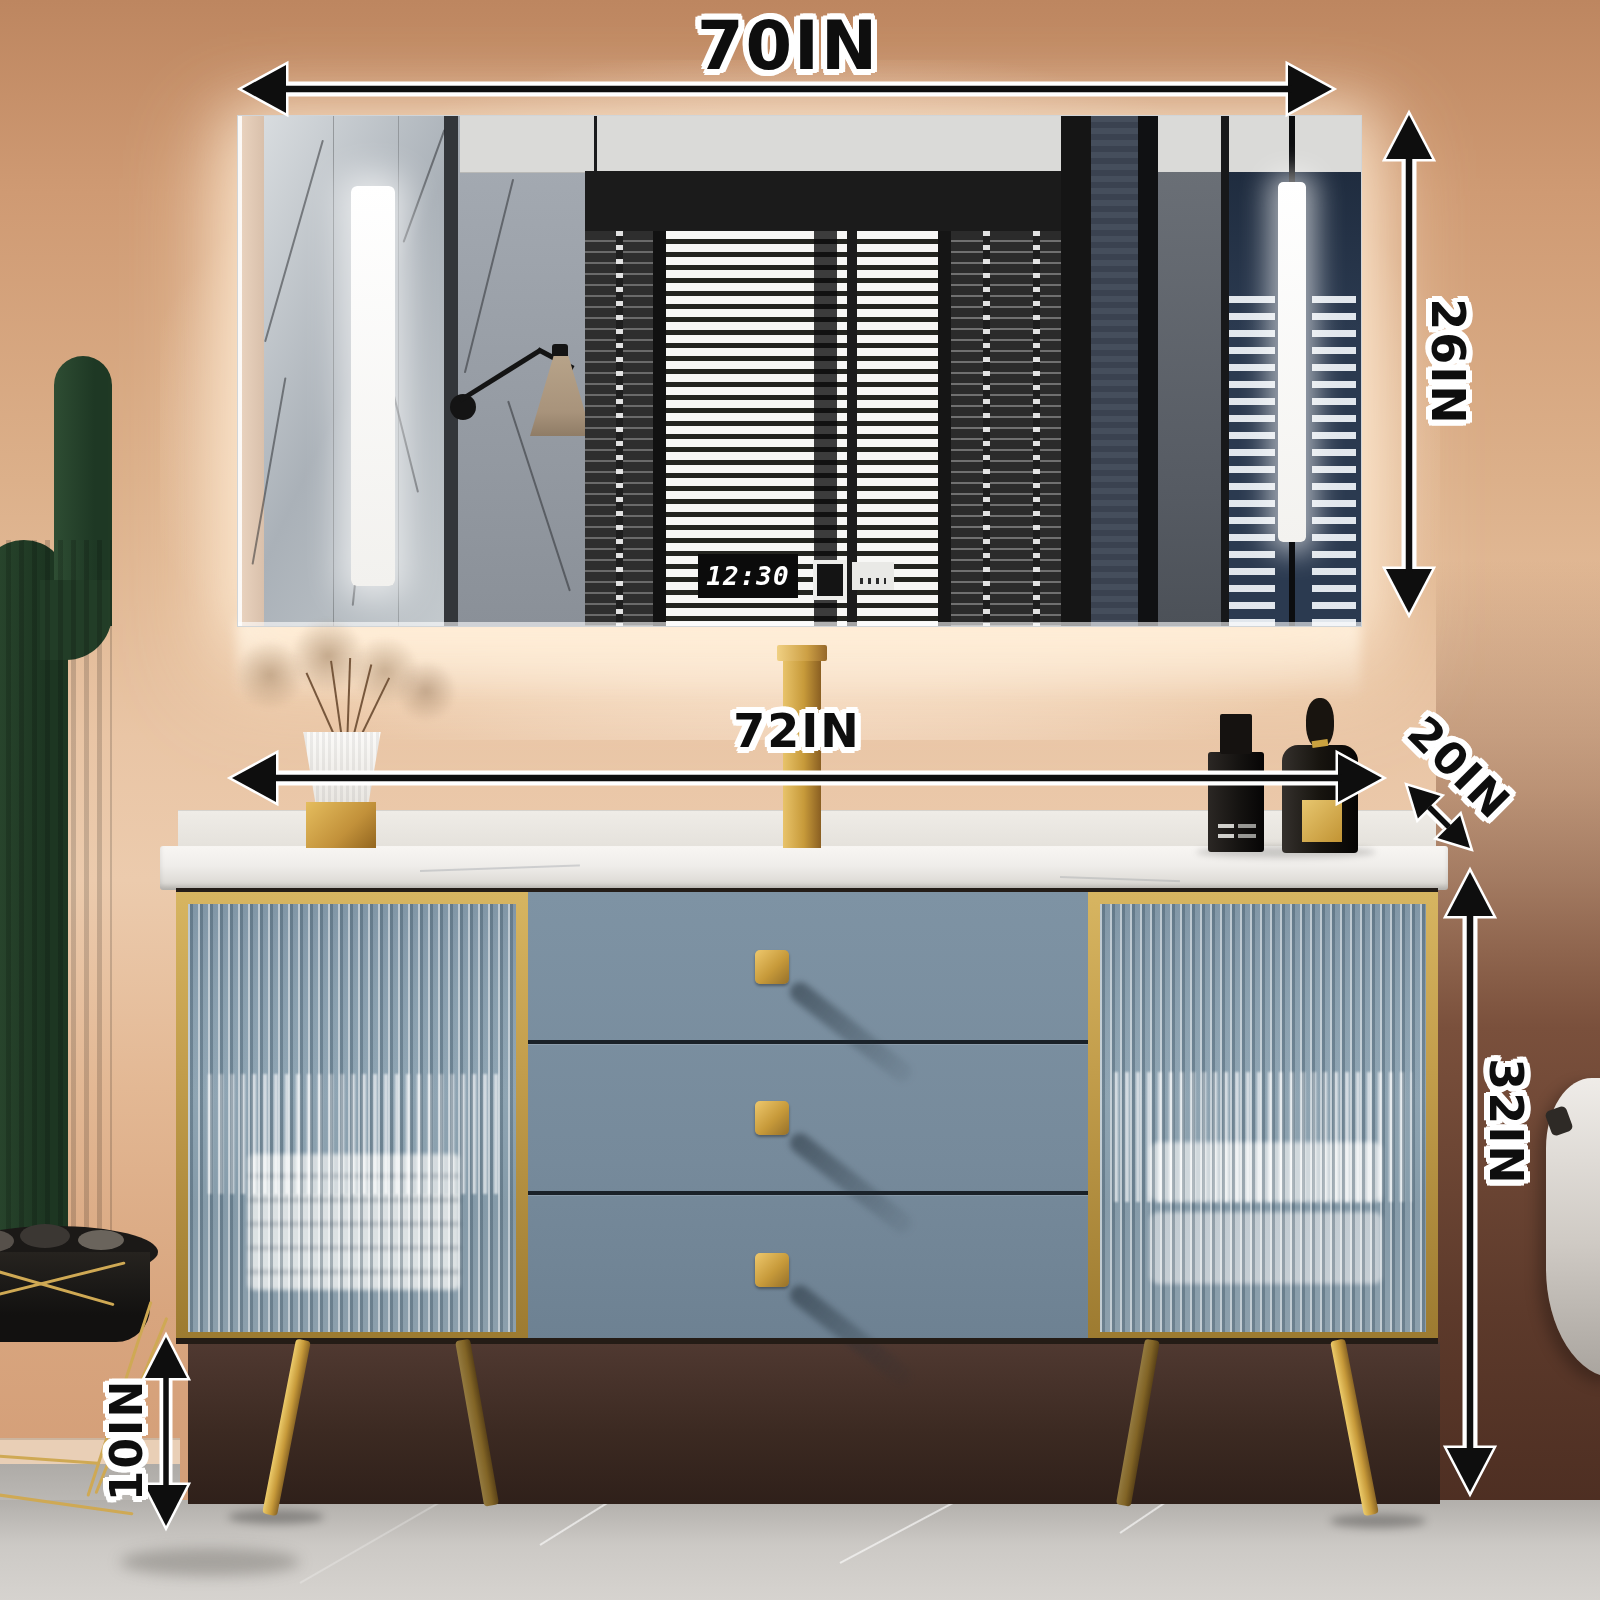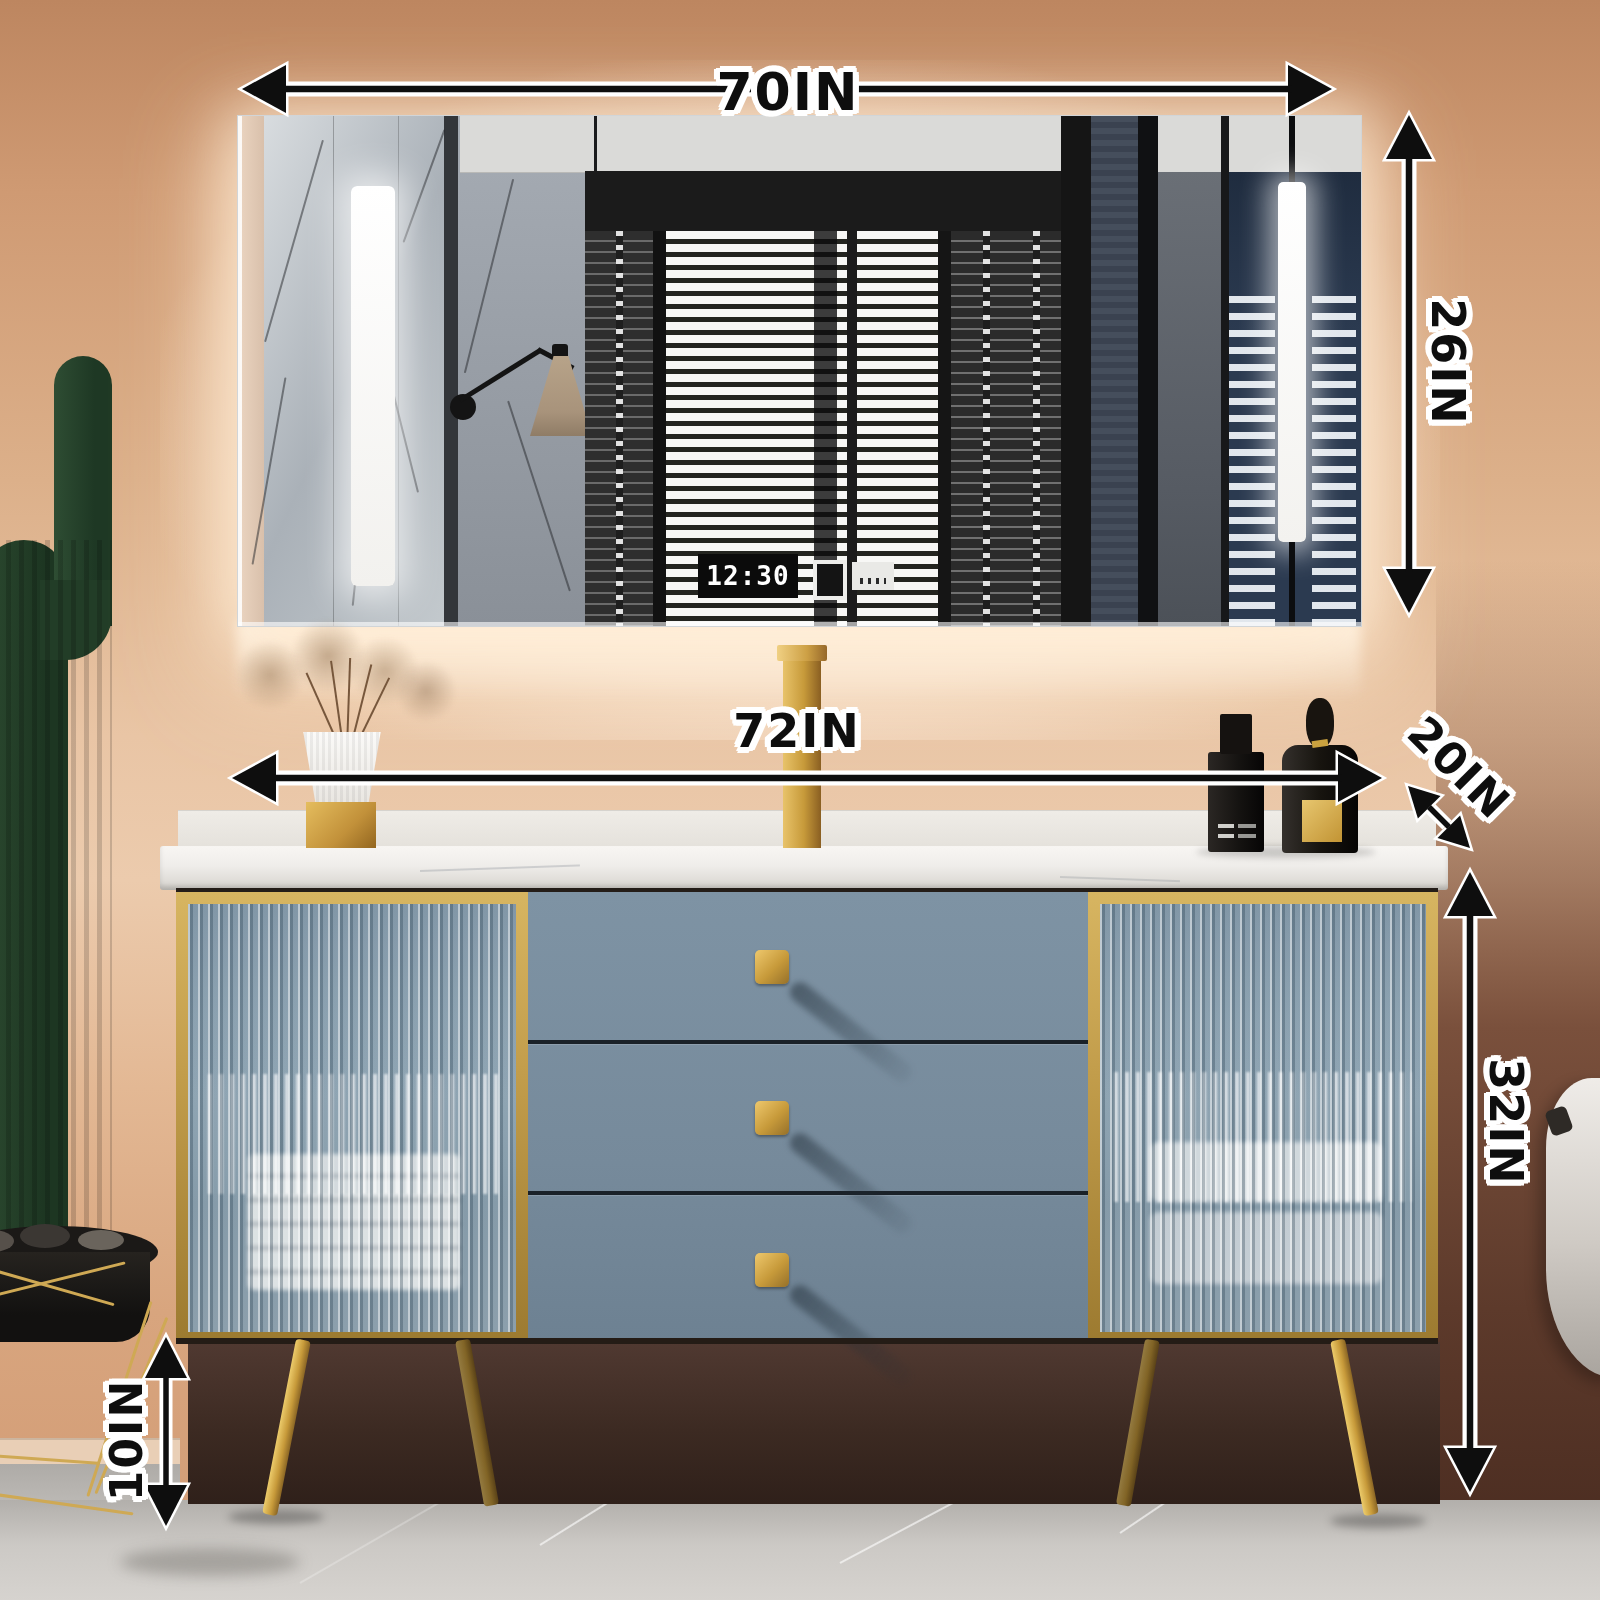--- a/index.html
+++ b/index.html
@@ -78,21 +78,21 @@
     <div class="wire" style="left:-30px;top:82px;width:150px;transform:rotate(16deg);"></div>
     <div class="wire" style="left:-30px;top:120px;width:160px;transform:rotate(-14deg);"></div>
     <div class="wire" style="left:118px;top:116px;width:3px;height:205px;transform:rotate(18deg);"></div>
     <div class="wire" style="left:130px;top:130px;width:3px;height:190px;transform:rotate(22deg);"></div>
     <div class="wire" style="left:-40px;top:272px;width:140px;transform:rotate(4deg);"></div>
     <div class="wire" style="left:-40px;top:308px;width:175px;transform:rotate(8deg);"></div>
   </div>
 
   <div class="abs" style="left:237px;top:115px;width:1123px;height:510px;background:#b9bfc4;overflow:hidden;
               border:1px solid rgba(255,255,255,.35);
-              box-shadow:0 30px 90px 20px rgba(255,234,208,.8),0 0 50px 8px rgba(255,240,220,.55);">
+              box-shadow:0 30px 90px 20px rgba(255,234,208,.8),0 0 50px 8px rgba(255,240,220,.55);font-style:italic;">
 
     <div class="abs" style="left:0;top:0;width:26px;height:100%;background:linear-gradient(90deg,#ebd5c1,#d9c0ab);"></div>
 
     <div class="abs" style="left:26px;top:0;width:180px;height:100%;background:linear-gradient(115deg,#d8dcdf 0%,#aab1b8 50%,#c3c9cd 100%);"></div>
     <div class="abs" style="left:95px;top:0;width:1px;height:100%;background:rgba(0,0,0,.25);"></div>
     <div class="abs" style="left:160px;top:0;width:1px;height:100%;background:rgba(0,0,0,.2);"></div>
     <div class="abs" style="left:206px;top:0;width:14px;height:100%;background:#33363a;"></div>
     <div class="abs" style="left:220px;top:0;width:132px;height:100%;background:linear-gradient(180deg,#a6acb4 0%,#959ba3 60%,#8a9098 100%);"></div>
 
     <div class="scr" style="left:55px;top:20px;height:210px;transform:rotate(16deg);"></div>
@@ -298,20 +298,20 @@
       <line x1="1470" y1="916" x2="1470" y2="1448" stroke="#0e0e0e" stroke-width="6.5"></line>
     </g>
     <g>
       <line x1="166" y1="1374" x2="166" y2="1490" stroke="#ffffff" stroke-width="13"></line>
       <polygon points="166,1337 145,1378 187,1378" fill="#0e0e0e" stroke="#ffffff" stroke-width="5" paint-order="stroke"></polygon>
       <polygon points="166,1526 145,1485 187,1485" fill="#0e0e0e" stroke="#ffffff" stroke-width="5" paint-order="stroke"></polygon>
       <line x1="166" y1="1378" x2="166" y2="1486" stroke="#0e0e0e" stroke-width="5.5"></line>
     </g>
   </svg>
 
-  <span class="dim" style="left:788px;top:46px;font-size:52px;margin-top:46px;">70IN</span>
+  <span class="dim" style="left:788px;top:46px;font-size:67px;">70IN</span>
   <span class="dim" style="left:1448px;top:362px;--r:90deg;">26IN</span>
   <span class="dim" style="left:797px;top:731px;">72IN</span>
   <span class="dim" style="left:1459px;top:768px;--r:45deg;font-size:44px;">20IN</span>
   <span class="dim" style="left:1506px;top:1122px;--r:90deg;">32IN</span>
   <span class="dim" style="left:127px;top:1440px;--r:-90deg;font-size:44px;">10IN</span>
 
 </div>
 
 </body></html>

